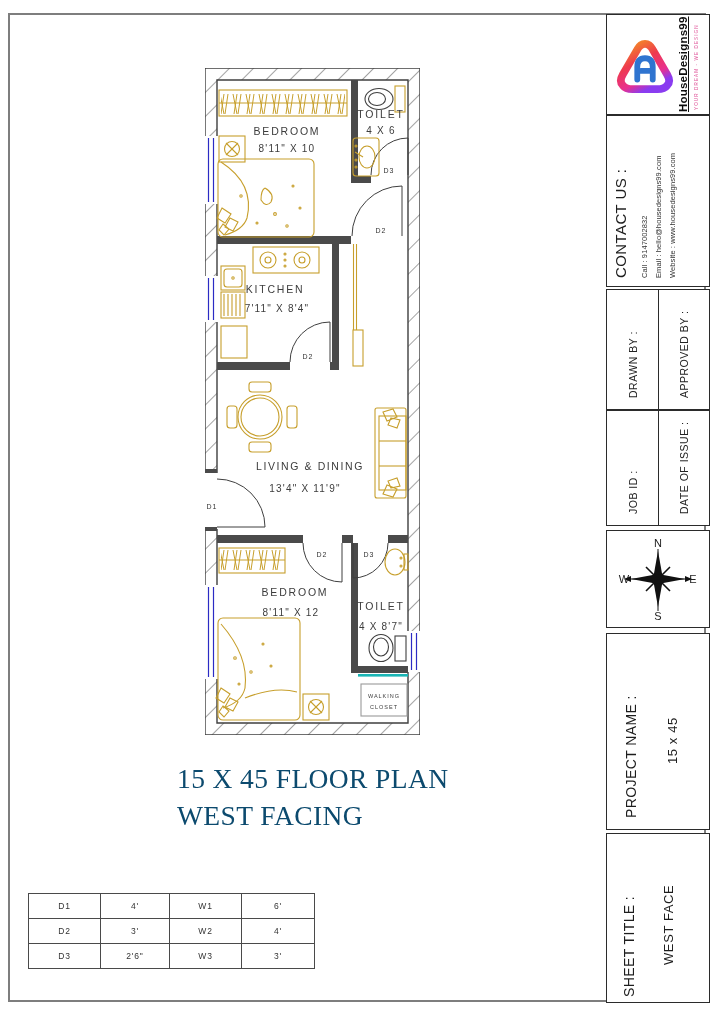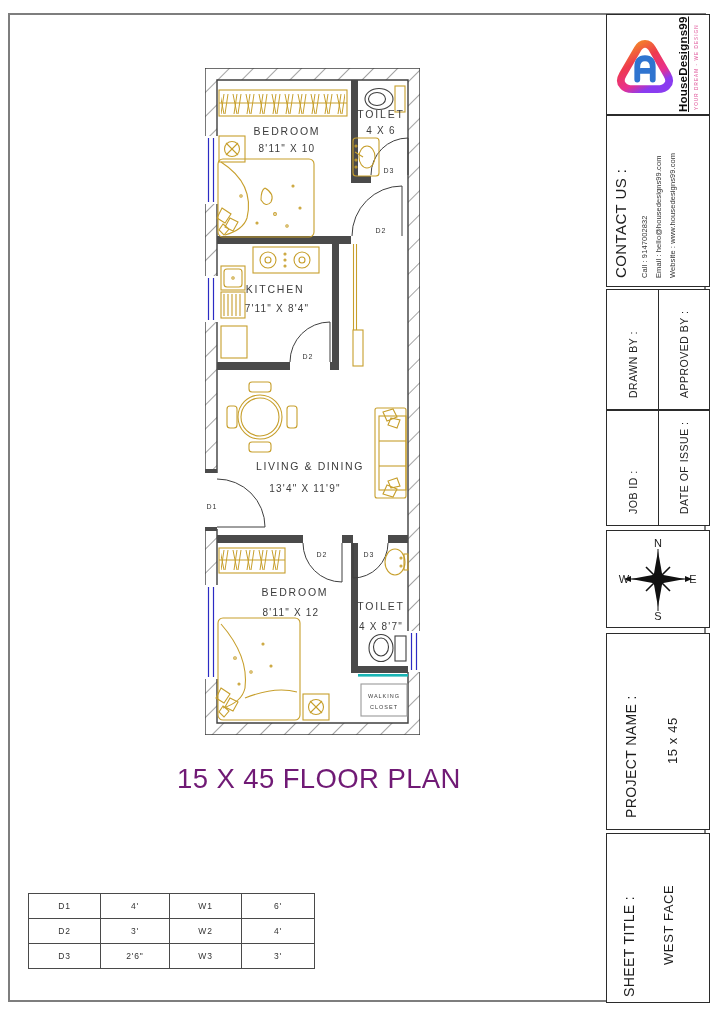--- a/index.html
+++ b/index.html
@@ -16,21 +16,21 @@
   
   .contact-head{font-size:15px;letter-spacing:.4px;color:#1d1d1d;margin:3px 0 9px 0;}
   .contact-line{font-size:7.5px;line-height:14px;letter-spacing:.1px;color:#333;white-space:nowrap;}
   
   .brand-name{font-size:11.5px;font-weight:bold;text-decoration:underline;color:#0d0d0d;letter-spacing:.2px;white-space:nowrap;}
   .brand-tag{font-size:4.6px;letter-spacing:1.1px;color:#e0559a;white-space:nowrap;}
   
   .tb-label{font-size:14px;letter-spacing:.4px;color:#1d1d1d;white-space:nowrap;}
   .tb-value{font-size:13px;letter-spacing:.6px;color:#1d1d1d;white-space:nowrap;}
   
-  .main-title{left:177px;top:760px;font-size:27.5px;line-height:37px;letter-spacing:.4px;color:#701a75;white-space:nowrap;}
+  .main-title{left:177px;top:760px;font-size:27.5px;line-height:37px;letter-spacing:.4px;color:#0c4a6e;white-space:nowrap;font-family:Liberation Serif, serif;}
   
   table.sched{position:absolute;left:28px;top:893px;border-collapse:collapse;}
   table.sched td{border:1px solid #4a4a4a;text-align:center;vertical-align:middle;
                  font-size:8.5px;letter-spacing:.8px;color:#333;background:#fff;}
   td.big{font-size:13px;letter-spacing:0;}
 </style>
 </head>
 <body>
 
 <div class="abs page-border"></div>
@@ -256,20 +256,21 @@
     <text x="176" y="165">D2</text>
     <text x="103" y="291">D2</text>
     <text x="7" y="441">D1</text>
     <text x="117" y="489">D2</text>
     <text x="164" y="489">D3</text>
   </g>
 </svg>
 
 <div class="abs main-title">
   <div>15 X 45 FLOOR PLAN</div>
+  <div>WEST FACING</div>
 </div>
 
 <table class="sched">
   <tbody>
       <tr>
     <td style="width:69px;height:22px">D1</td>
     <td style="width:66px">4'</td>
     <td style="width:69px">W1</td>
     <td style="width:70px">6'</td>
   </tr>

